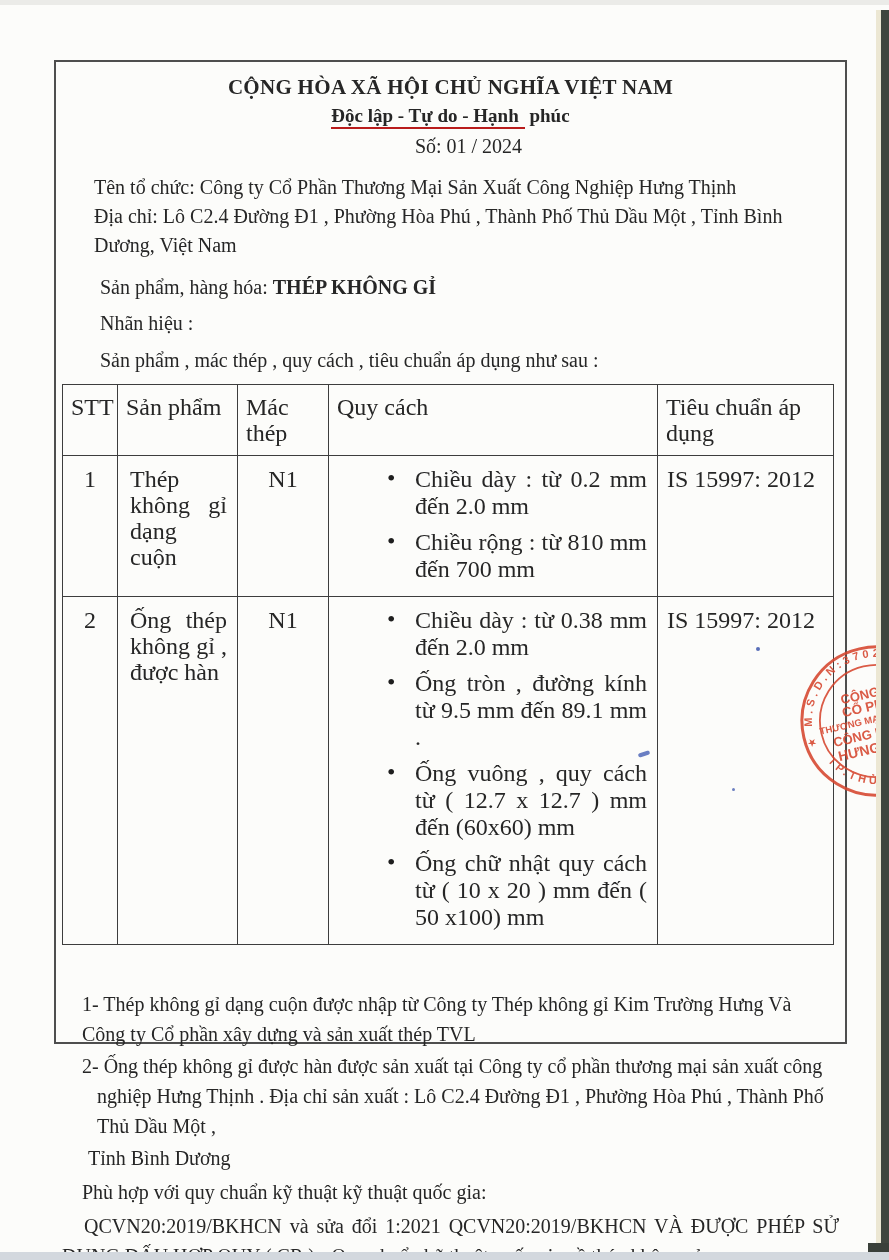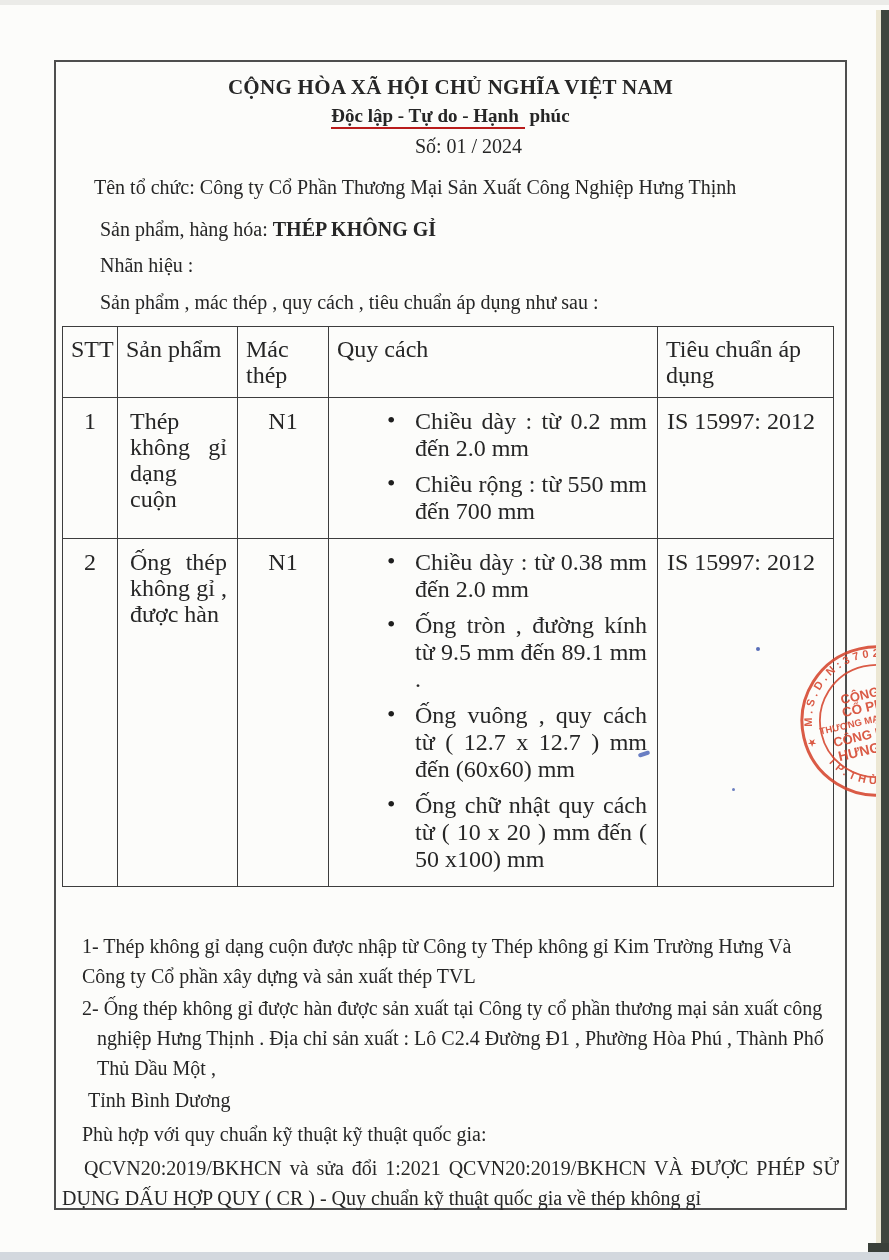--- a/index.html
+++ b/index.html
@@ -15,21 +15,21 @@
   
   .strip-top    { position:absolute; left:0; top:0; width:889px; height:5px; background:#ebebe8; z-index:10; }
   .strip-bottom { position:absolute; left:0; top:1252px; width:889px; height:8px; background:#d3d8de; z-index:10; }
   .edge-light   { position:absolute; left:876px; top:10px; width:5px; height:1242px; background:#ece7d3; z-index:9; }
   .band-right   { position:absolute; left:881px; top:10px; width:8px; height:1233px; background:#40463f; z-index:10; }
   .band-foot    { position:absolute; left:868px; top:1243px; width:21px; height:9px; background:#3a403a; z-index:10; }
 
   
   .frame {
     position: absolute; left:54px; top:60px;
-    width: 793px; height: 1150px;
+    width: 793px; height: 984px;
     border: 2px solid #4e4e4e;
   }
 
   .motto { margin-top:13px; text-align:center; }
   .motto-l1 { font-size:21px; font-weight:bold; line-height:24px; letter-spacing:0.3px; }
   .motto-l2 { margin-top:6px; font-size:19px; font-weight:bold; line-height:22px; }
   .motto-underline { border-bottom:2px solid #b91c1c; padding-bottom:1px; padding-right:6px; }
 
   .title { margin-top:24px; text-align:center; font-size:26px; font-weight:bold; line-height:30px; letter-spacing:0.5px; }
   .doc-number { margin-top:7px; text-align:center; font-size:20px; line-height:24px;padding-left:36px; }
@@ -98,20 +98,21 @@
       <div class="motto-l1">CỘNG HÒA XÃ HỘI CHỦ NGHĨA VIỆT NAM</div>
       <div class="motto-l2">
         <span class="motto-underline">Độc lập - Tự do - Hạnh</span>
         <span>phúc</span>
       </div>
     </div>
 
     <div class="doc-number">Số: 01 / 2024</div>
 
     <p class="ln org">Tên tổ chức: Công ty Cổ Phần Thương Mại Sản Xuất Công Nghiệp Hưng Thịnh</p>
+    <p class="ln address">Địa chỉ: Lô C2.4 Đường Đ1 , Phường Hòa Phú , Thành Phố Thủ Dầu Một , Tỉnh Bình Dương, Việt Nam</p>
 
     <p class="ln product">
       <span>Sản phẩm, hàng hóa:</span>
       <b>THÉP KHÔNG GỈ</b>
     </p>
     <p class="ln brand">Nhãn hiệu :</p>
     <p class="ln intro">Sản phẩm , mác thép , quy cách , tiêu chuẩn áp dụng như sau :</p>
 
     <table class="spec">
       <colgroup>
@@ -131,21 +132,21 @@
         </tr>
       </thead>
       <tbody>
         <tr>
           <td class="c-stt">1</td>
           <td class="c-prod">Thép không gỉ dạng cuộn</td>
           <td class="c-grade">N1</td>
           <td class="c-spec">
             <ul class="specs">
               <li>Chiều dày : từ 0.2 mm đến 2.0 mm</li>
-              <li>Chiều rộng : từ 550 mm đến 700 mm</li>
+              <li>Chiều rộng : từ 810 mm đến 700 mm</li>
             </ul>
           </td>
           <td class="c-std">IS 15997: 2012</td>
         </tr>
         <tr>
           <td class="c-stt">2</td>
           <td class="c-prod">Ống thép không gỉ , được hàn</td>
           <td class="c-grade">N1</td>
           <td class="c-spec">
             <ul class="specs">

